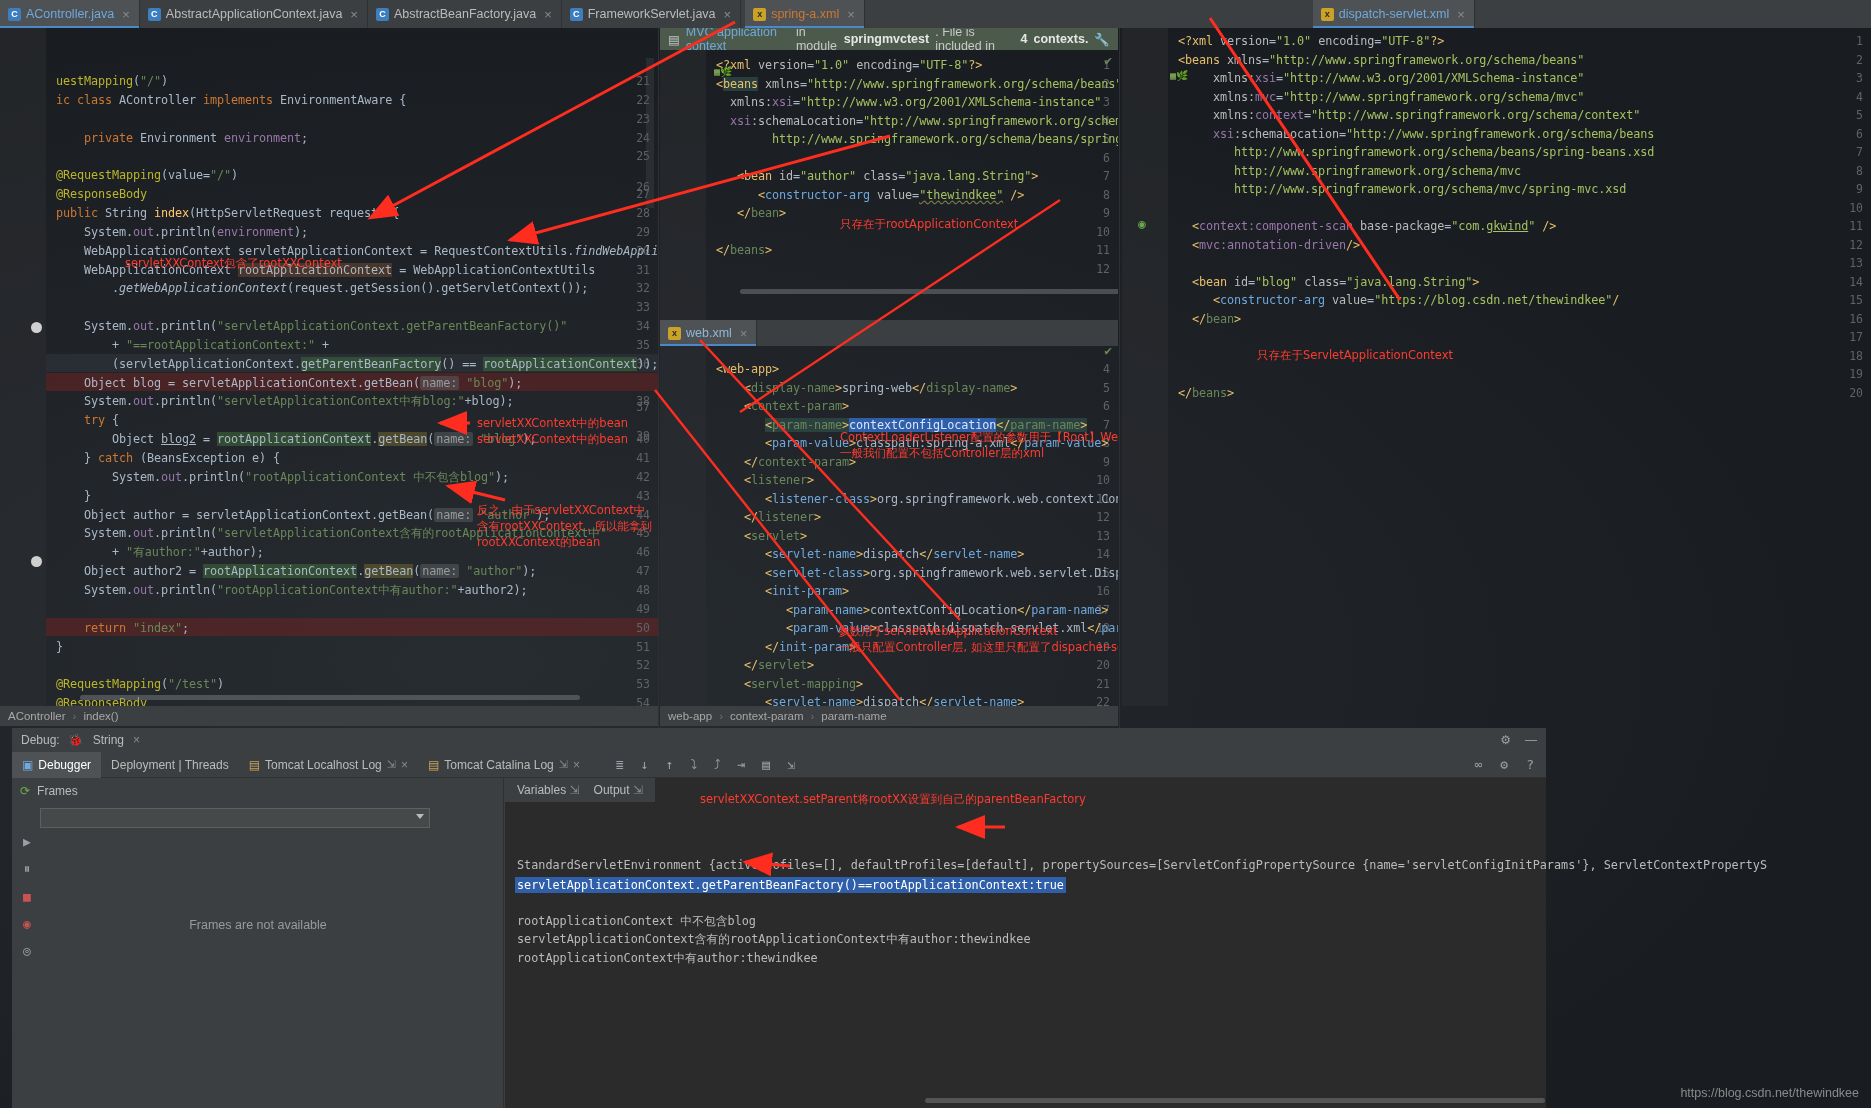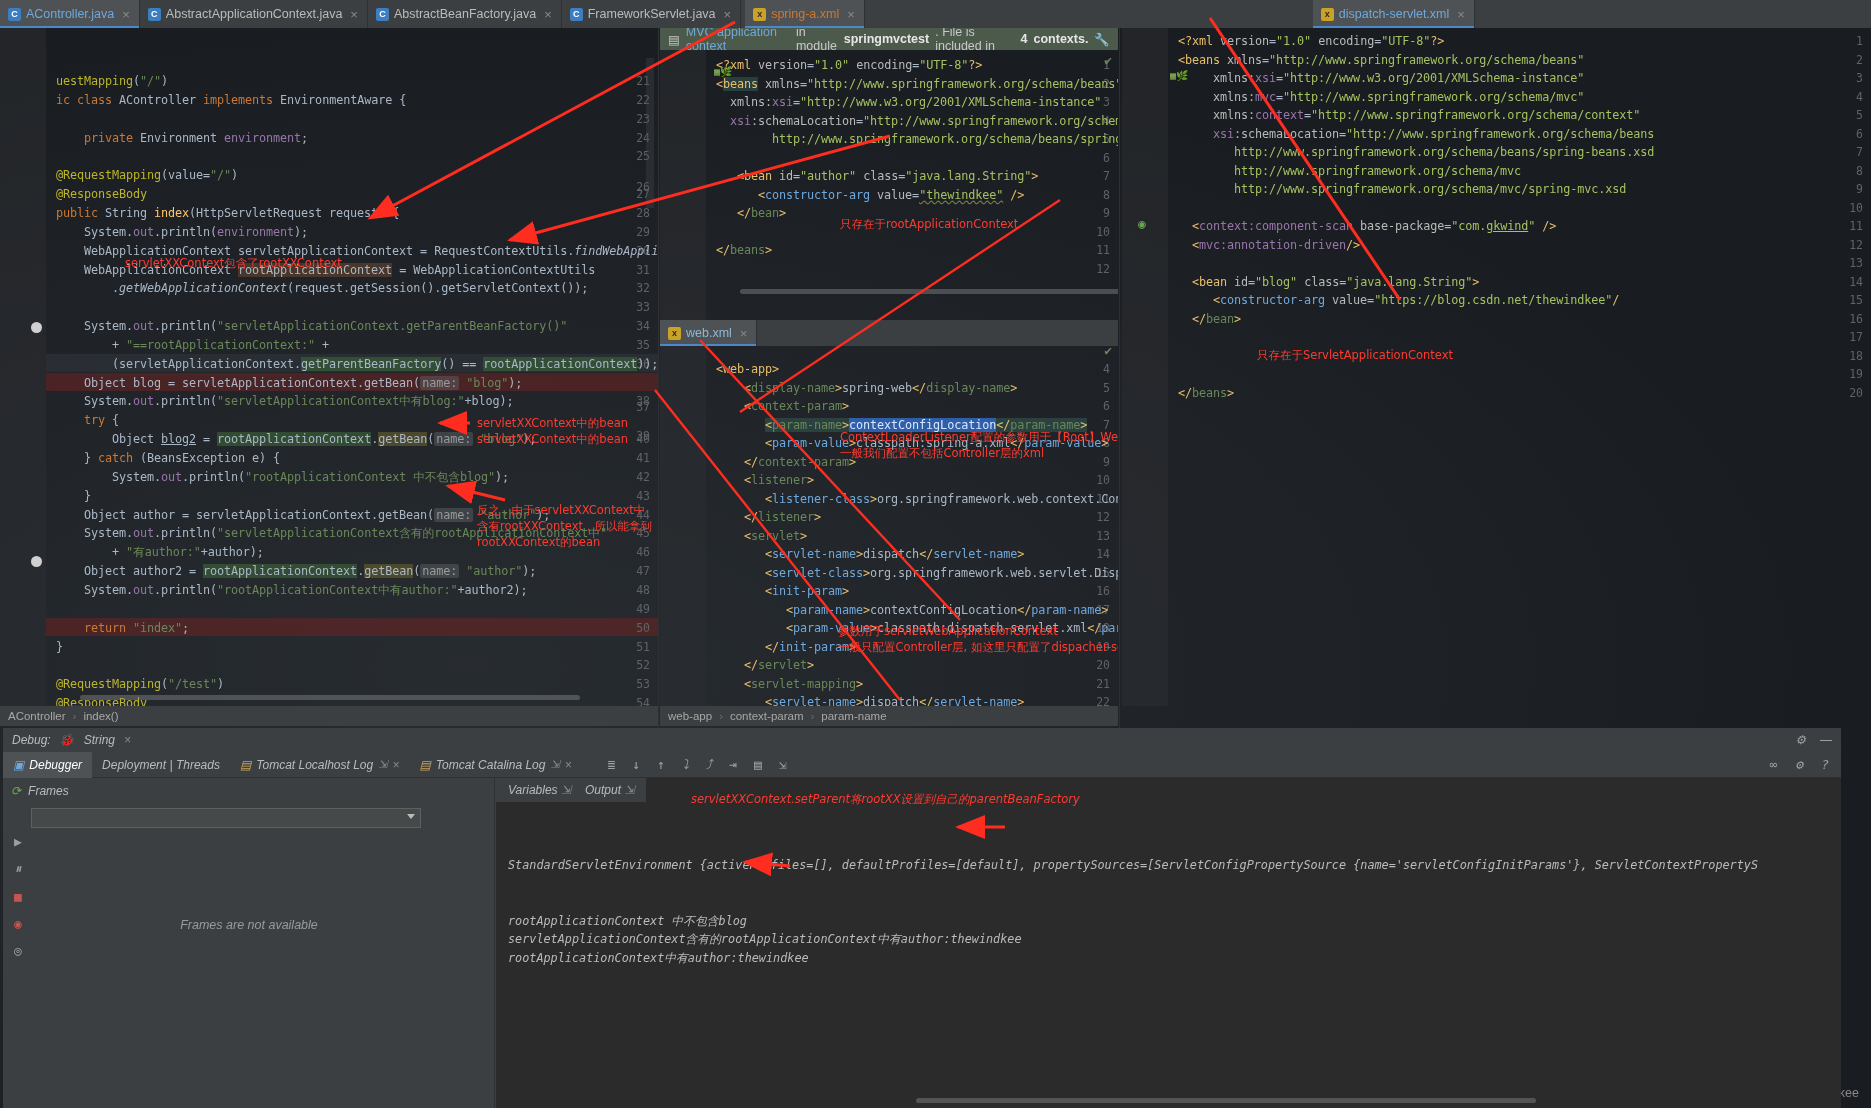--- a/index.html
+++ b/index.html
@@ -73,22 +73,22 @@
   .banner b { color:#e6e6e6; }
   .banner .lnk { color:#6fa8dc; }
 
   
   .crumbbar { position:absolute; height:20px; background:#3c3f41;
     font-family:"Liberation Sans",sans-serif; font-size:11.5px; color:#a7a7a7;
     display:flex; align-items:center; gap:7px; padding:0 8px; }
   .crumbbar .sep { color:#6e6e6e; }
 
   
-  .debugwrap { position:absolute; left:3px; top:728px; width:1838px; height:380px;
-    background:#3c3f41; z-index:15;font-style:italic; }
+  .debugwrap { position:absolute; left:12px; top:728px; width:1534px; height:380px;
+    background:#3c3f41; z-index:15; }
   .dbg-title { position:absolute; left:0; top:0; height:24px; width:100%;
     display:flex; align-items:center; gap:9px; padding:0 9px; color:#bbbbbb;
     font-family:"Liberation Sans",sans-serif; font-size:12px; background:#3c3f41;}
   .dbg-tabs { position:absolute; left:0; top:24px; height:26px; width:100%;
     display:flex; align-items:center; gap:0; background:#3c3f41;
     border-bottom:1px solid #2e3133;}
   .dtab { display:flex; align-items:center; gap:5px; padding:0 10px; height:26px;
     font-family:"Liberation Sans",sans-serif; font-size:12px; color:#bbbbbb; white-space:nowrap;}
   .dtab.sel { background:#4e5254; color:#ffffff; }
   .dbg-left { position:absolute; left:0; top:50px; width:492px; bottom:0;
@@ -511,20 +511,21 @@
         <span>Variables</span>
         <span style="color:#8a8a8a">⇲</span>
       </span>
       <span>
         <span>Output</span>
         <span style="color:#8a8a8a">⇲</span>
       </span>
     </div>
     <div class="console" id="consoleArea">
         <div class="cline" style="top: 56px;">StandardServletEnvironment {activeProfiles=[], defaultProfiles=[default], propertySources=[ServletConfigPropertySource {name='servletConfigInitParams'}, ServletContextPropertyS</div>
+        <div class="cline sel" style="top: 74.5px;">servletApplicationContext.getParentBeanFactory()==rootApplicationContext:true</div>
         <div class="cline" style="top: 111.5px;">rootApplicationContext 中不包含blog</div>
         <div class="cline" style="top: 130px;">servletApplicationContext含有的rootApplicationContext中有author:thewindkee</div>
         <div class="cline" style="top: 148.5px;">rootApplicationContext中有author:thewindkee</div>
       </div>
     <div class="cn-red" style="left:195px;top:14px;">servletXXContext.setParent将rootXX设置到自己的parentBeanFactory</div>
     <div class="scrollthumb" style="left:420px;bottom:5px;width:620px;height:5px;"></div>
   </div>
 </div>
 
 <div class="watermark">https://blog.csdn.net/thewindkee</div>

